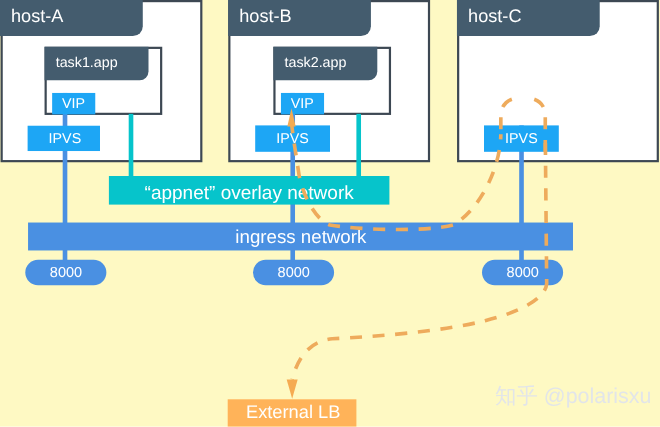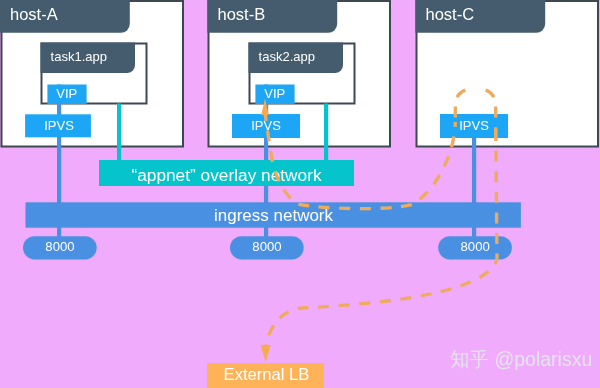--- a/index.html
+++ b/index.html
@@ -1,18 +1,18 @@
 <!DOCTYPE html>
 <html><head>
 <meta charset="utf-8">
 <title>swarm network diagram</title>
 <style>
   html,body{margin:0;padding:0;background:#ffffff;}
   body{width:600px;height:388px;overflow:hidden;font-family:"Liberation Sans",sans-serif;}
-  #stage{position:relative;width:600px;height:388px;background:#f0abfc;}
+  #stage{position:relative;width:600px;height:388px;background:#fef9c3;}
   #scene{position:absolute;left:0;top:0;width:600px;height:388px;display:block;}
   .lbl{font-family:"Liberation Sans",sans-serif;fill:#ffffff;}
   .hostname{font-size:16.5px;}
   .taskname{font-size:13px;}
   .boxlbl{font-size:13px;}
   .overlaylbl{font-size:17.3px;}
   .ingresslbl{font-size:17px;}
   .extlbl{font-size:16.6px;}
   .portlbl{font-size:13.2px;}
   .wm{font-size:19.5px;fill:#e2e5e9;font-family:"Liberation Sans",sans-serif;}

